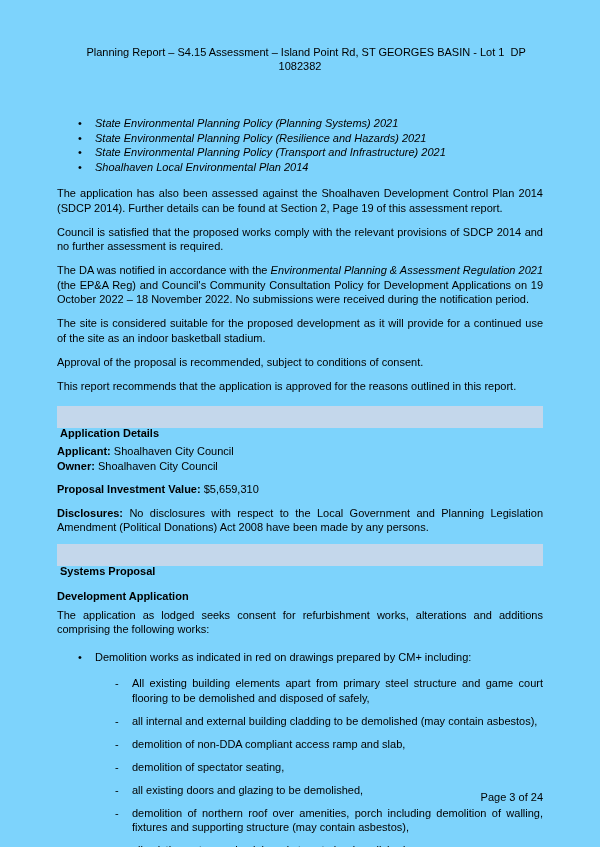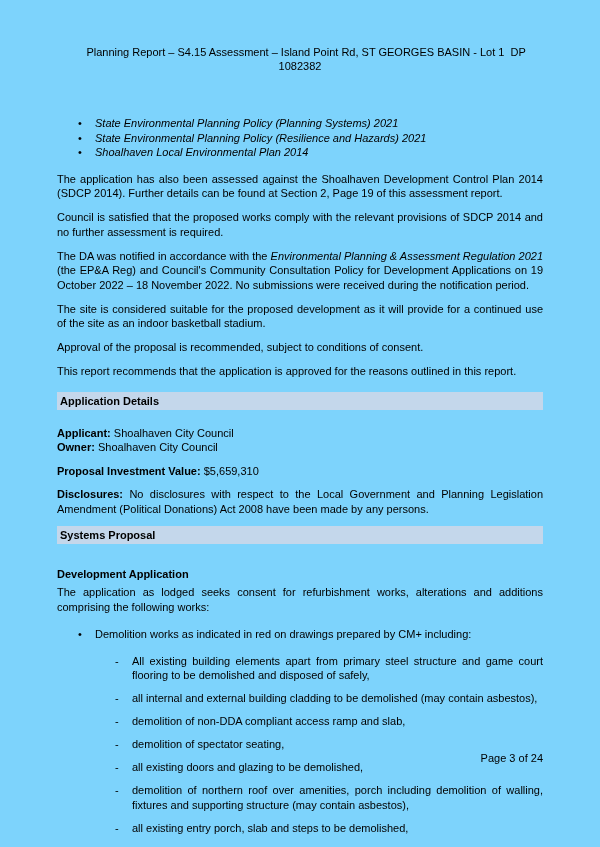--- a/index.html
+++ b/index.html
@@ -59,53 +59,54 @@
     content: "-";
     position: absolute;
     left: 58px;
     top: 0;
   }
 
   .section-bar {
     background: var(--section-bar-bg, #c4d7eb);
     font-weight: bold;
     box-sizing: border-box;
-    padding: 2px 4px 2px 3px;
+    padding: 20px 4px 2px 3px;
     height: 18px;
     line-height: 14px;
     margin: 12.5px 0 0 0;
   }
   .bar-app-details { margin-top: 13px; margin-bottom: 16px; }
   .bar-detailed-proposal { margin-top: 9px; margin-bottom: 23px; }
 
   .kv-line { margin: 0; }
   .kv-gap { margin-top: 9px; }
 
   .subheading { font-weight: bold; margin: 0 0 4px 0; }
   .intro-para { margin: 0 0 8px 0; }
 
   .page-footer {
     position: absolute;
     right: 57px;
-    top: 751px;
+    top: 790px;
     text-align: right;
   }
 </style>
 </head>
 <body>
 
 <div class="page">
 
   <div class="doc-header">
     <span>Planning Report – S4.15 Assessment – Island Point Rd, ST GEORGES BASIN - Lot 1  DP 1082382</span>
   </div>
 
   <ul class="bullet-list sepp-list">
       <li>State Environmental Planning Policy (Planning Systems) 2021</li>
       <li>State Environmental Planning Policy (Resilience and Hazards) 2021</li>
+      <li>State Environmental Planning Policy (Transport and Infrastructure) 2021</li>
       <li>Shoalhaven Local Environmental Plan 2014</li>
     </ul>
 
   <p class="just">The application has also been assessed against the Shoalhaven Development Control Plan 2014 (SDCP 2014). Further details can be found at Section 2, Page 19 of this assessment report.</p>
 
   <p class="just">Council is satisfied that the proposed works comply with the relevant provisions of SDCP 2014 and no further assessment is required.</p>
 
   <p class="just"><span>The DA was notified in accordance with the </span><span class="ital">Environmental Planning &amp; Assessment Regulation 2021</span><span> (the EP&amp;A Reg) and Council's Community Consultation Policy for Development Applications on 19 October 2022 – 18 November 2022. No submissions were received during the notification period.</span></p>
 
   <p class="just">The site is considered suitable for the proposed development as it will provide for a continued use of the site as an indoor basketball stadium.</p>

